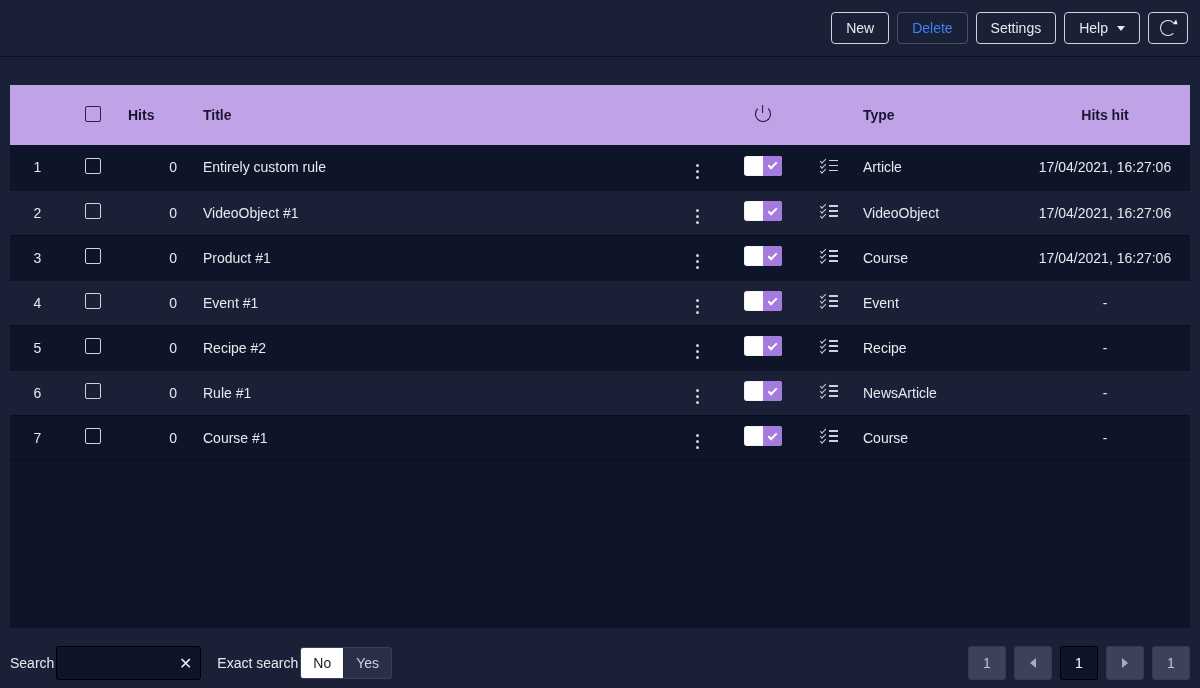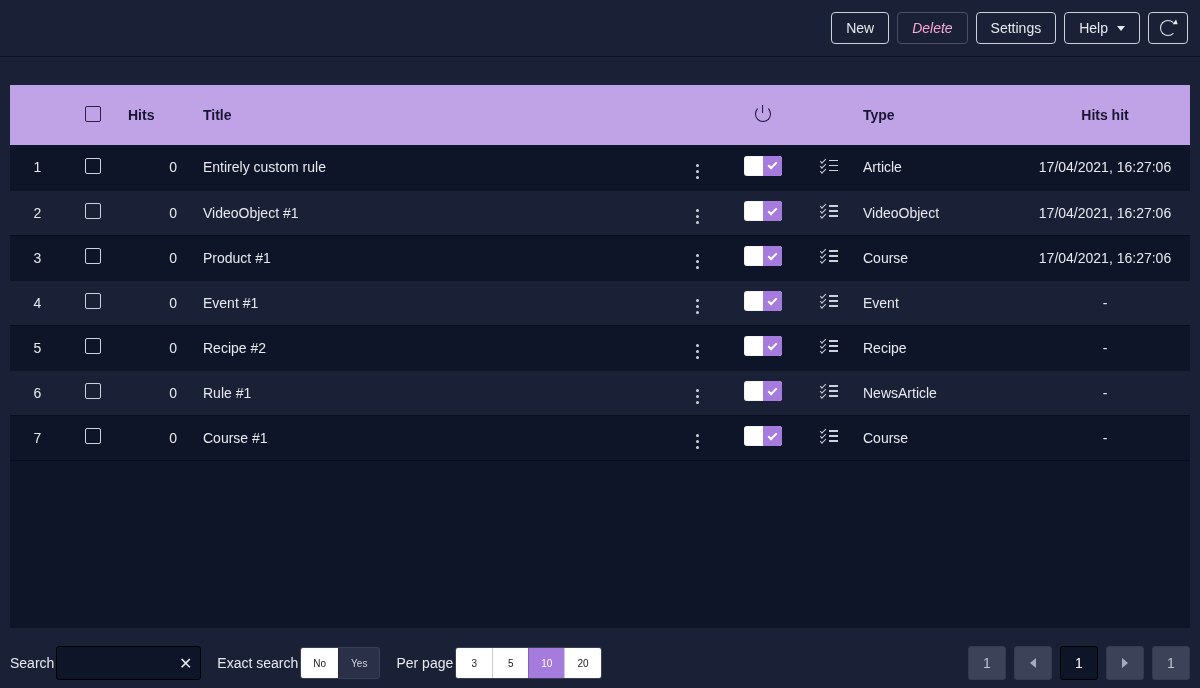--- a/index.html
+++ b/index.html
@@ -42,21 +42,21 @@
     background:transparent;
     color:var(--text);
     border-radius:4px;
     padding:0 14px;
     font-size:14px;
     cursor:pointer;
     display:inline-flex;
     align-items:center;
     gap:6px;
   }
-  .btn.disabled{color:#f9a8d4;border-color:#4a5068;cursor:default;font-style:italic;}
+  .btn.disabled{color:#3b82f6;border-color:#4a5068;cursor:default;}
   .btn.icon-only{width:40px;padding:0;justify-content:center;}
   .chev-down{width:0;height:0;border-left:4px solid transparent;border-right:4px solid transparent;border-top:5px solid var(--text);margin-left:3px;}
   .refresh-glyph{width:16px;height:16px;border:1.6px solid var(--text);border-radius:50%;border-right-color:transparent;position:relative;}
   .refresh-glyph:before,.refresh-glyph:after{content:"";position:absolute;width:0;height:0;}
   .refresh-glyph:before{right:-3px;top:-1px;border-left:4px solid var(--text);border-top:3px solid transparent;border-bottom:3px solid transparent;transform:rotate(35deg);}
   
   
   .main{
     position:absolute;
     top:85px;
@@ -147,21 +147,21 @@
     border:1px solid #000;
     border-radius:3px;
     display:flex;align-items:center;
   }
   .search-box input{flex:1;background:transparent;border:none;outline:none;color:var(--text);padding:0 28px 0 8px;font-size:14px;height:100%;}
   .clear-x{position:absolute;right:8px;color:#e8e9ee;font-size:16px;cursor:pointer;}
   .seg{
     display:inline-flex;height:32px;border:1px solid #3b3f55;border-radius:3px;overflow:hidden;background:#2a3048;
   }
   .seg .opt{
-    padding:0 12px;display:flex;align-items:center;color:#cfd2dc;cursor:pointer;font-size:10px;min-width:36px;justify-content:center;
+    padding:0 12px;display:flex;align-items:center;color:#cfd2dc;cursor:pointer;font-size:14px;min-width:36px;justify-content:center;
   }
   .seg .opt.light{background:#fff;color:#222;}
   .seg .opt.active{background:var(--accent);color:#fff;}
   .seg .opt + .opt{border-left:1px solid rgba(0,0,0,.2);}
 
   .footer .right{margin-left:auto;display:flex;gap:8px;align-items:center;}
   .pager-btn{
     width:38px;height:34px;border-radius:3px;display:flex;align-items:center;justify-content:center;
     background:#3c4258;color:#bfc3d1;border:1px solid #353a4f;cursor:default;
   }
@@ -362,29 +362,20 @@
       <span class="clear-x">✕</span>
     </div>
   </div>
   <div class="group">
     <span>Exact search</span>
     <div class="seg">
       <div class="opt light">No</div>
       <div class="opt">Yes</div>
     </div>
   </div>
-  <div class="group">
-    <span>Per page</span>
-    <div class="seg" id="perpage">
-        <div class="opt light">3</div>
-        <div class="opt light">5</div>
-        <div class="opt active">10</div>
-        <div class="opt light">20</div>
-      </div>
-  </div>
   <div class="right">
     <div class="pager-btn">1</div>
     <div class="pager-btn">
       <span class="arrow-left"></span>
     </div>
     <div class="pager-btn current">1</div>
     <div class="pager-btn">
       <span class="arrow-right"></span>
     </div>
     <div class="pager-btn">1</div>

